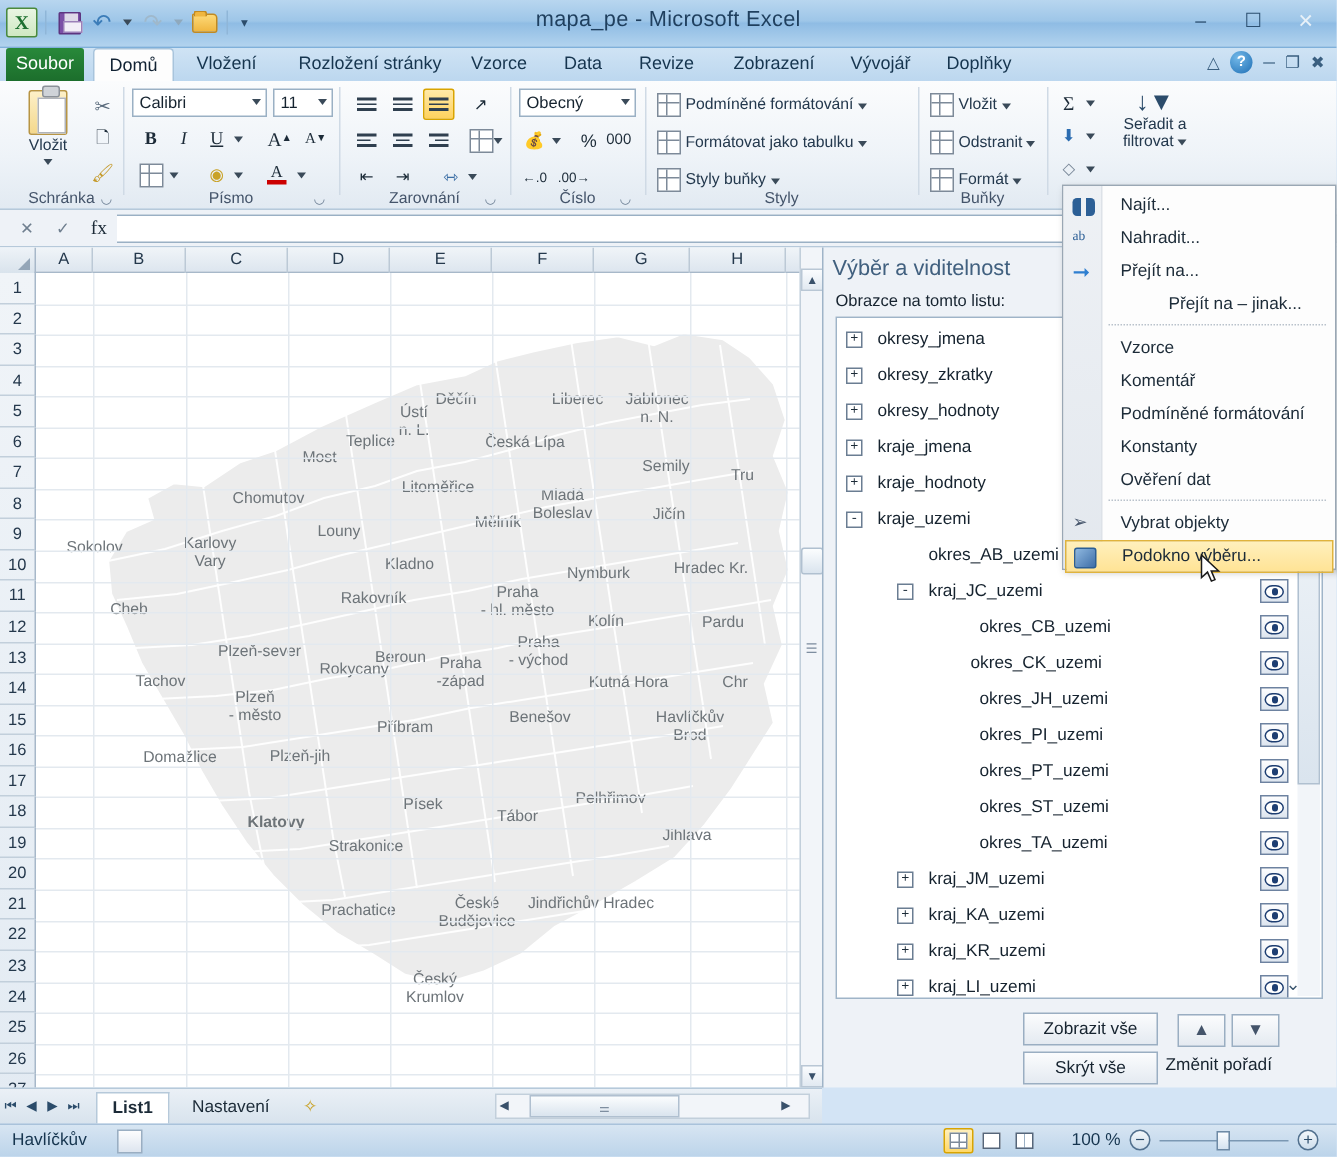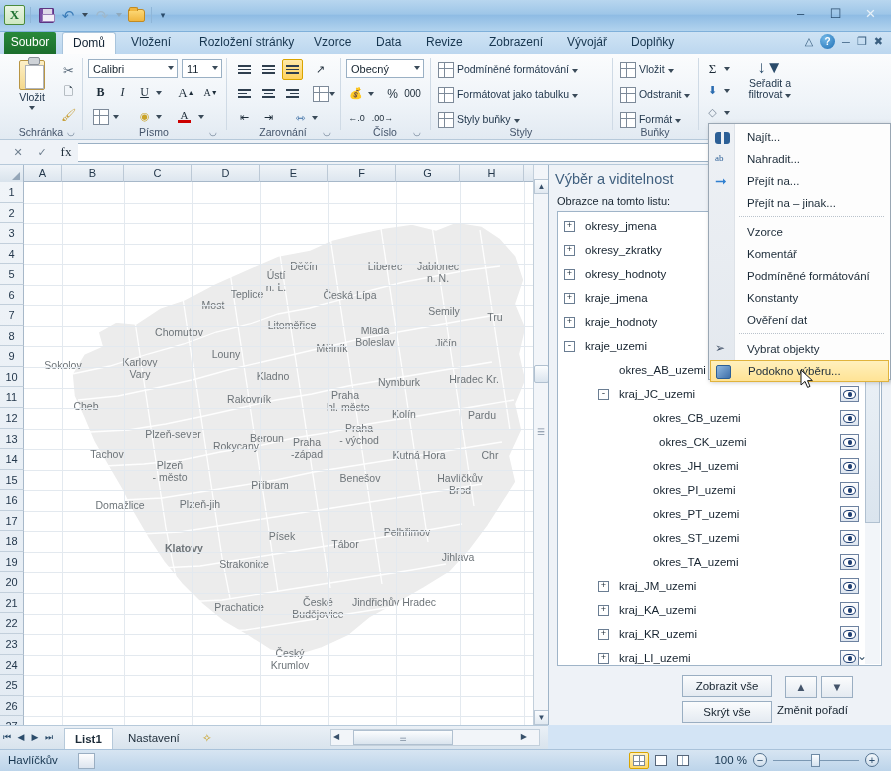--- a/index.html
+++ b/index.html
@@ -220,20 +220,21 @@
           <span class="tiny-tri" style="border-top-color:#8fa9bd"></span>
         </div>
       <div class="qat-btn">
           <span class="folder-ico"></span>
         </div>
       <div class="qat-sep"></div>
       <div class="qat-btn" style="width:12px">
           <span style="font-size:9px;color:#2b4c6b">▾</span>
         </div>
     </div>
+    <div id="wintitle">mapa_pe  -  Microsoft Excel</div>
     <div class="wincontrols">
       <div class="wc">–</div>
       <div class="wc">☐</div>
       <div class="wc close">×</div>
     </div>
   </div>
 </div>
 
 <div id="tabstrip">
   <div class="tab file">Soubor</div>
@@ -817,21 +818,21 @@
         </div>
         <div class="node" style="top: 194px;">
           <span style="margin-left: 85px;"></span>
           <span class="nodetext" style="margin-left: 10px;">okres_CB_uzemi</span>
           <span class="eyebox">
             <span class="eye"></span>
           </span>
         </div>
         <div class="node" style="top: 218px;">
           <span style="margin-left: 85px;"></span>
-          <span class="nodetext" style="margin-left: 16px;">okres_CK_uzemi</span>
+          <span class="nodetext" style="margin-left: 4px;">okres_CK_uzemi</span>
           <span class="eyebox">
             <span class="eye"></span>
           </span>
         </div>
         <div class="node" style="top: 242px;">
           <span style="margin-left: 85px;"></span>
           <span class="nodetext" style="margin-left: 10px;">okres_JH_uzemi</span>
           <span class="eyebox">
             <span class="eye"></span>
           </span>
@@ -917,21 +918,21 @@
         <span class="mtext">Najít...</span>
       </div>
       <div class="mi" style="top: 24px;">
         <span class="mico"><span style="font-size:9px;color:#2c5f96;font-family:'Liberation Serif',serif">ab</span></span>
         <span class="mtext">Nahradit...</span>
       </div>
       <div class="mi" style="top: 46px;">
         <span class="mico"><span style="font-size:14px;color:#2f7fd0">➞</span></span>
         <span class="mtext">Přejít na...</span>
       </div>
-      <div class="mi" style="top: 68px;">
+      <div class="mi" style="top: 68px; margin-left: 32px;">
         <span class="mtext">Přejít na – jinak...</span>
       </div>
       <div class="msep" style="top: 92px;"></div>
       <div class="mi" style="top: 97px;">
         <span class="mtext">Vzorce</span>
       </div>
       <div class="mi" style="top: 119px;">
         <span class="mtext">Komentář</span>
       </div>
       <div class="mi" style="top: 141px;">

